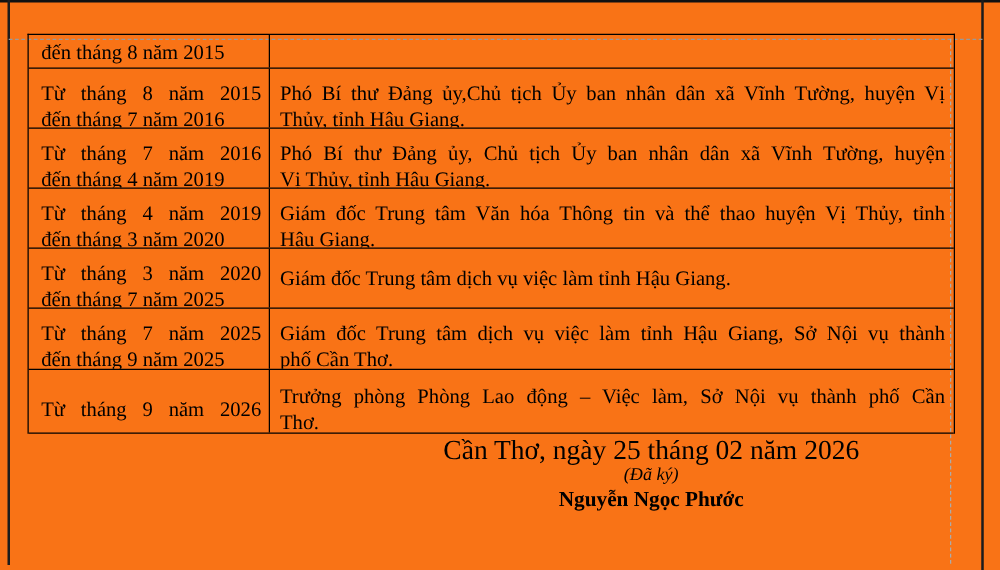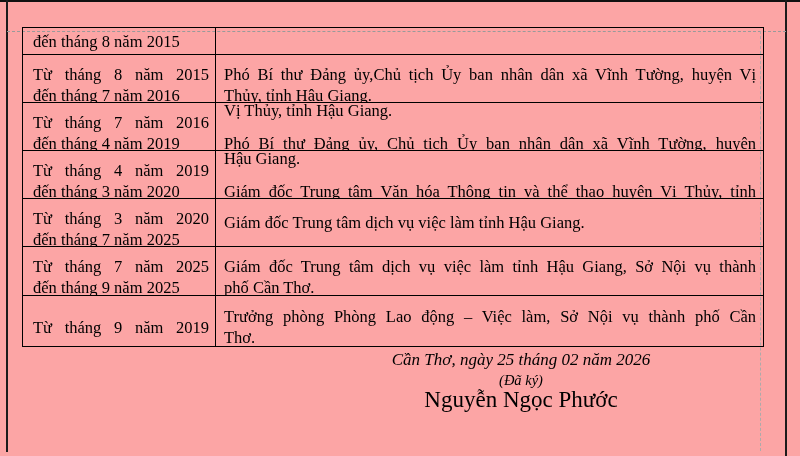--- a/index.html
+++ b/index.html
@@ -1,19 +1,19 @@
 <!DOCTYPE html>
 <html><head>
 <meta charset="utf-8">
 <style>
   html,body{margin:0;padding:0;background:#fff;}
   .page{
     position:relative;
     width:800px;height:456px;
-    background:#fca5a5;
+    background:#f97316;
     font-family:"Liberation Serif","DejaVu Serif",serif;
     color:#000;
     overflow:hidden;
   }
   
   .edge-top{position:absolute;left:0;top:0;width:800px;height:2px;background:#111;}
   .border-left{position:absolute;left:6px;top:0;width:2px;height:452px;background:#1c1c1c;}
   .border-right{position:absolute;left:785px;top:0;width:2px;height:456px;background:#1c1c1c;}
   
   .dash-h{position:absolute;left:7px;top:31px;width:779px;height:0;border-top:1px dashed #9a9a9a;}
@@ -30,24 +30,24 @@
     box-sizing:border-box;overflow:hidden;
     display:flex;flex-direction:column;justify-content:center;
   }
   .td.period{flex:0 0 193px;width:193px;border-right:1px solid #000;padding:1px 6px 1px 10px;}
   .td.position{flex:1;padding:1px 7px 1px 8px;}
   .line{font-size:16.5px;line-height:21px;text-align:left;}
   .line.stretch{text-align:justify;text-align-last:justify;margin-top:12px;}
 
   
   .signature{position:absolute;left:281px;top:350px;width:480px;text-align:center;}
-  .sig-date{font-style:italic;font-size:17px;line-height:20px;}
+  .sig-date{font-size:22px;line-height:20px;}
   .sig-label{font-weight:bold;font-size:17px;line-height:19px;margin-top:3px;}
   .sig-note{font-style:italic;font-size:14.5px;line-height:18px;margin-top:1px;}
-  .sig-name{font-weight:normal;font-size:23px;line-height:20px;margin-top:1px;}
+  .sig-name{font-weight:bold;font-size:17px;line-height:20px;margin-top:1px;}
 </style>
 </head>
 <body>
 
 <div class="page">
   <div class="edge-top"></div>
   <div class="border-left"></div>
   <div class="border-right"></div>
   <div class="dash-h"></div>
   <div class="dash-v"></div>
@@ -68,32 +68,32 @@
           <div class="line stretch">Phó Bí thư Đảng ủy,Chủ tịch Ủy ban nhân dân xã Vĩnh Tường, huyện Vị</div>
           <div class="line">Thủy, tỉnh Hậu Giang.</div>
         </div>
       </div>
       <div class="tr" style="height: 48px;">
         <div class="td period">
           <div class="line stretch">Từ tháng 7 năm 2016</div>
           <div class="line">đến tháng 4 năm 2019</div>
         </div>
         <div class="td position">
+          <div class="line stretch">Phó Bí thư Đảng ủy, Chủ tịch Ủy ban nhân dân xã Vĩnh Tường, huyện</div>
           <div class="line">Vị Thủy, tỉnh Hậu Giang.</div>
-          <div class="line stretch">Phó Bí thư Đảng ủy, Chủ tịch Ủy ban nhân dân xã Vĩnh Tường, huyện</div>
         </div>
       </div>
       <div class="tr" style="height: 48px;">
         <div class="td period">
           <div class="line stretch">Từ tháng 4 năm 2019</div>
           <div class="line">đến tháng 3 năm 2020</div>
         </div>
         <div class="td position">
+          <div class="line stretch">Giám đốc Trung tâm Văn hóa Thông tin và thể thao huyện Vị Thủy, tỉnh</div>
           <div class="line">Hậu Giang.</div>
-          <div class="line stretch">Giám đốc Trung tâm Văn hóa Thông tin và thể thao huyện Vị Thủy, tỉnh</div>
         </div>
       </div>
       <div class="tr" style="height: 48px;">
         <div class="td period">
           <div class="line stretch">Từ tháng 3 năm 2020</div>
           <div class="line">đến tháng 7 năm 2025</div>
         </div>
         <div class="td position">
           <div class="line">Giám đốc Trung tâm dịch vụ việc làm tỉnh Hậu Giang.</div>
         </div>
@@ -103,21 +103,21 @@
           <div class="line stretch">Từ tháng 7 năm 2025</div>
           <div class="line">đến tháng 9 năm 2025</div>
         </div>
         <div class="td position">
           <div class="line stretch">Giám đốc Trung tâm dịch vụ việc làm tỉnh Hậu Giang, Sở Nội vụ thành</div>
           <div class="line">phố Cần Thơ.</div>
         </div>
       </div>
       <div class="tr" style="height: 51px;">
         <div class="td period">
-          <div class="line stretch">Từ tháng 9 năm 2019</div>
+          <div class="line stretch">Từ tháng 9 năm 2026</div>
         </div>
         <div class="td position">
           <div class="line stretch">Trưởng phòng Phòng Lao động – Việc làm, Sở Nội vụ thành phố Cần</div>
           <div class="line">Thơ.</div>
         </div>
       </div>
     </div>
 
   <div class="signature">
     <div class="sig-date">Cần Thơ, ngày 25 tháng 02 năm 2026</div>

